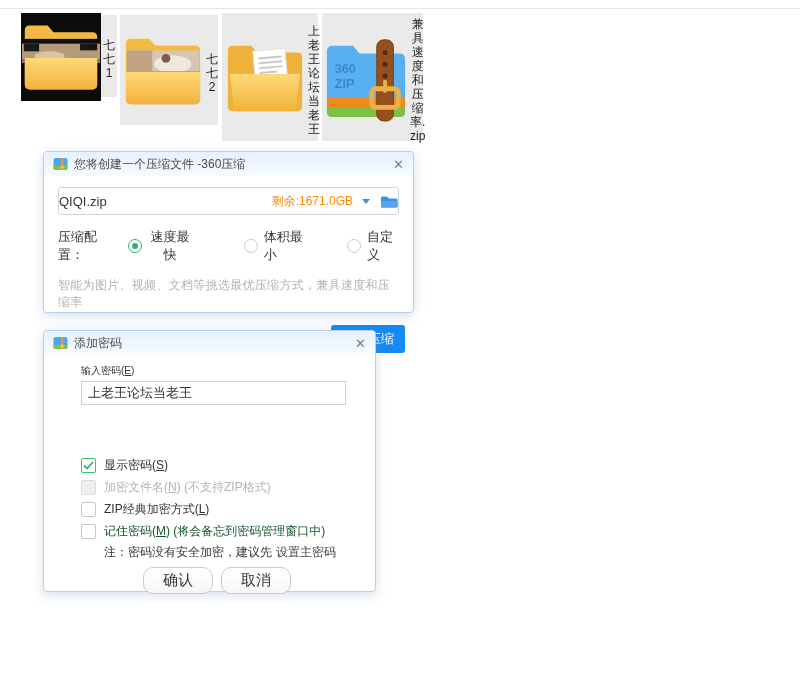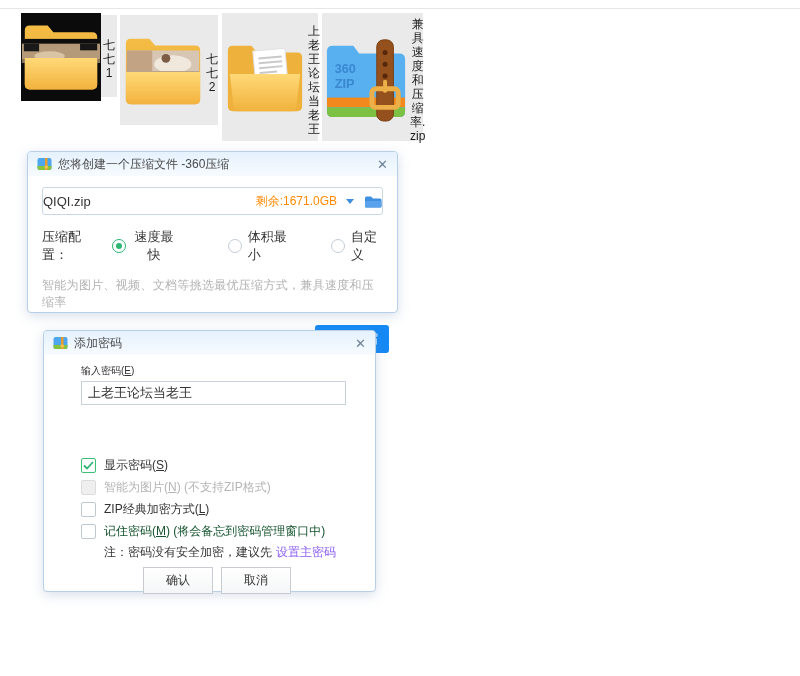--- a/index.html
+++ b/index.html
@@ -16,21 +16,21 @@
   #cell2{left:120px;top:15px;width:98px;height:110px;}
   #cell3{left:222px;top:13px;width:96px;height:128px;}
   #cell4{left:322px;top:13px;width:101px;height:128px;}
   .thumb{height:88px;display:flex;align-items:center;justify-content:center;}
   .thumb-dark{width:85px;height:88px;background:#0b0b0b;display:flex;align-items:center;justify-content:center;}
   .file-label{font-size:12px;color:#1b1b1b;line-height:14px;text-align:center;margin-top:3px;width:94px;word-break:break-all;}
 
   
   .dlg{position:absolute;background:#fff;border:1px solid #b7cfe9;border-radius:4px;
        box-shadow:0 3px 12px rgba(110,140,180,.28);box-sizing:border-box;}
-  #dlg1{left:27px;top:151px;width:371px;height:162px;}
+  #dlg1{left:43px;top:151px;width:371px;height:162px;}
   #dlg2{left:43px;top:330px;width:333px;height:262px;}
   .dlg-title{height:24px;display:flex;align-items:center;gap:6px;padding:0 9px;
        background:linear-gradient(180deg,#e5f1fd,#f7fbff);border-radius:3px 3px 0 0;
        font-size:12px;color:#4a4a4a;}
   .dlg-close{margin-left:auto;font-size:13px;color:#6d8096;line-height:1;}
 
   
   #dlg1 .body{padding:0 14px;}
   .fn-row{margin-top:11px;height:28px;border:1px solid #c9d7e4;border-radius:3px;
        display:flex;align-items:center;padding:0 0;box-sizing:border-box;background:#fff;}
@@ -40,21 +40,21 @@
        border-top:5px solid #3f8fdf;margin:0 10px 0 9px;}
   .radio-row{margin-top:13px;display:flex;align-items:center;font-size:13px;color:#333;}
   .rgroup{display:flex;align-items:center;}
   #rg1{margin-left:13px;text-align:center;} #rg2{margin-left:52px;} #rg3{margin-left:40px;}
   .radio{width:14px;height:14px;border-radius:50%;border:1px solid #c2ccd6;box-sizing:border-box;
        background:#fff;margin-right:6px;position:relative;flex:none;}
   .radio.sel{border-color:#2bb673;}
   .radio.sel::after{content:"";position:absolute;left:3px;top:3px;width:6px;height:6px;border-radius:50%;background:#2bb673;}
   .hint{margin-top:13px;font-size:12px;color:#b3b3b3;letter-spacing:.3px;}
   .action-row{margin-top:14px;display:flex;align-items:center;}
-  .link{font-size:12px;color:#8b5cf6;text-align:right;}
+  .link{font-size:12px;color:#404040;text-align:right;}
   .lock-gap{margin-left:5px;}
   .v-glyph{font-weight:800;font-size:16px;color:#f59a23;margin:0 3px 0 16px;line-height:1;}
   .btn-primary{margin-left:auto;margin-right:-6px;width:74px;height:28px;background:#1589f5;
        border-radius:3px;color:#fff;font-size:13px;display:flex;align-items:center;justify-content:center;}
 
   
   #dlg2 .body{padding-left:37px;}
   .pw-label{margin-top:9px;font-size:10px;color:#333;}
   .pw-input{margin-top:3px;width:265px;height:24px;border:1px solid #c9d2da;border-radius:0;
        font-size:13px;color:#333;padding:0 6px;box-sizing:border-box;font-family:inherit;background:#fff;outline:none;}
@@ -62,22 +62,22 @@
   .cb-row{display:flex;align-items:center;height:22px;font-size:12px;}
   .cb{width:15px;height:15px;border:1px solid #c0c8d0;border-radius:2px;background:#fff;margin-right:8px;
        box-sizing:border-box;display:flex;align-items:center;justify-content:center;flex:none;}
   .cb.checked{border-color:#3cc072;}
   .cb.disabled{background:#efefef;border-color:#dcdcdc;}
   .row-normal{color:#333;} .row-disabled{color:#b5b5b5;} .row-link{color:#14532d;}
   .ak{text-decoration:underline;}
   .note{margin-top:2px;padding-left:23px;font-size:12px;color:#333;}
   .note .link{margin-left:4px;}
   .btn-row{margin-top:6px;padding-left:62px;display:flex;gap:8px;}
-  .btn{width:68px;height:25px;border:1px solid #c8ccd2;border-radius:0;
-       background:linear-gradient(#ffffff,#f5f6f7);font-size:12px;color:#333;
+  .btn{width:68px;height:25px;border:1px solid #c8ccd2;border-radius:10px;
+       background:linear-gradient(#ffffff,#f5f6f7);font-size:15px;color:#333;
        display:flex;align-items:center;justify-content:center;}
 </style>
 </head>
 <body>
 
 <div class="topline"></div>
 
 <div class="file-cell" id="cell1">
   <div class="thumb thumb-dark">
     <svg width="80" height="82" viewBox="0 0 84 86">
@@ -247,21 +247,21 @@
       <div class="cb-row row-normal">
         <span class="cb checked">
           <svg width="11" height="9" viewBox="0 0 11 9">
             <polyline points="1,4.5 4,7.5 10,1" fill="none" stroke="#2bb673" stroke-width="1.8"></polyline>
           </svg>
         </span>
         <span><span>显示密码(</span><span class="ak">S</span><span>)</span></span>
       </div>
       <div class="cb-row row-disabled">
         <span class="cb disabled"></span>
-        <span><span>智能为图片(</span><span class="ak">N</span><span>) (不支持ZIP格式)</span></span>
+        <span><span>加密文件名(</span><span class="ak">N</span><span>) (不支持ZIP格式)</span></span>
       </div>
       <div class="cb-row row-normal">
         <span class="cb"></span>
         <span><span>ZIP经典加密方式(</span><span class="ak">L</span><span>)</span></span>
       </div>
       <div class="cb-row row-link">
         <span class="cb"></span>
         <span><span>记住密码(</span><span class="ak">M</span><span>) (将会备忘到密码管理窗口中)</span></span>
       </div>
     </div>

